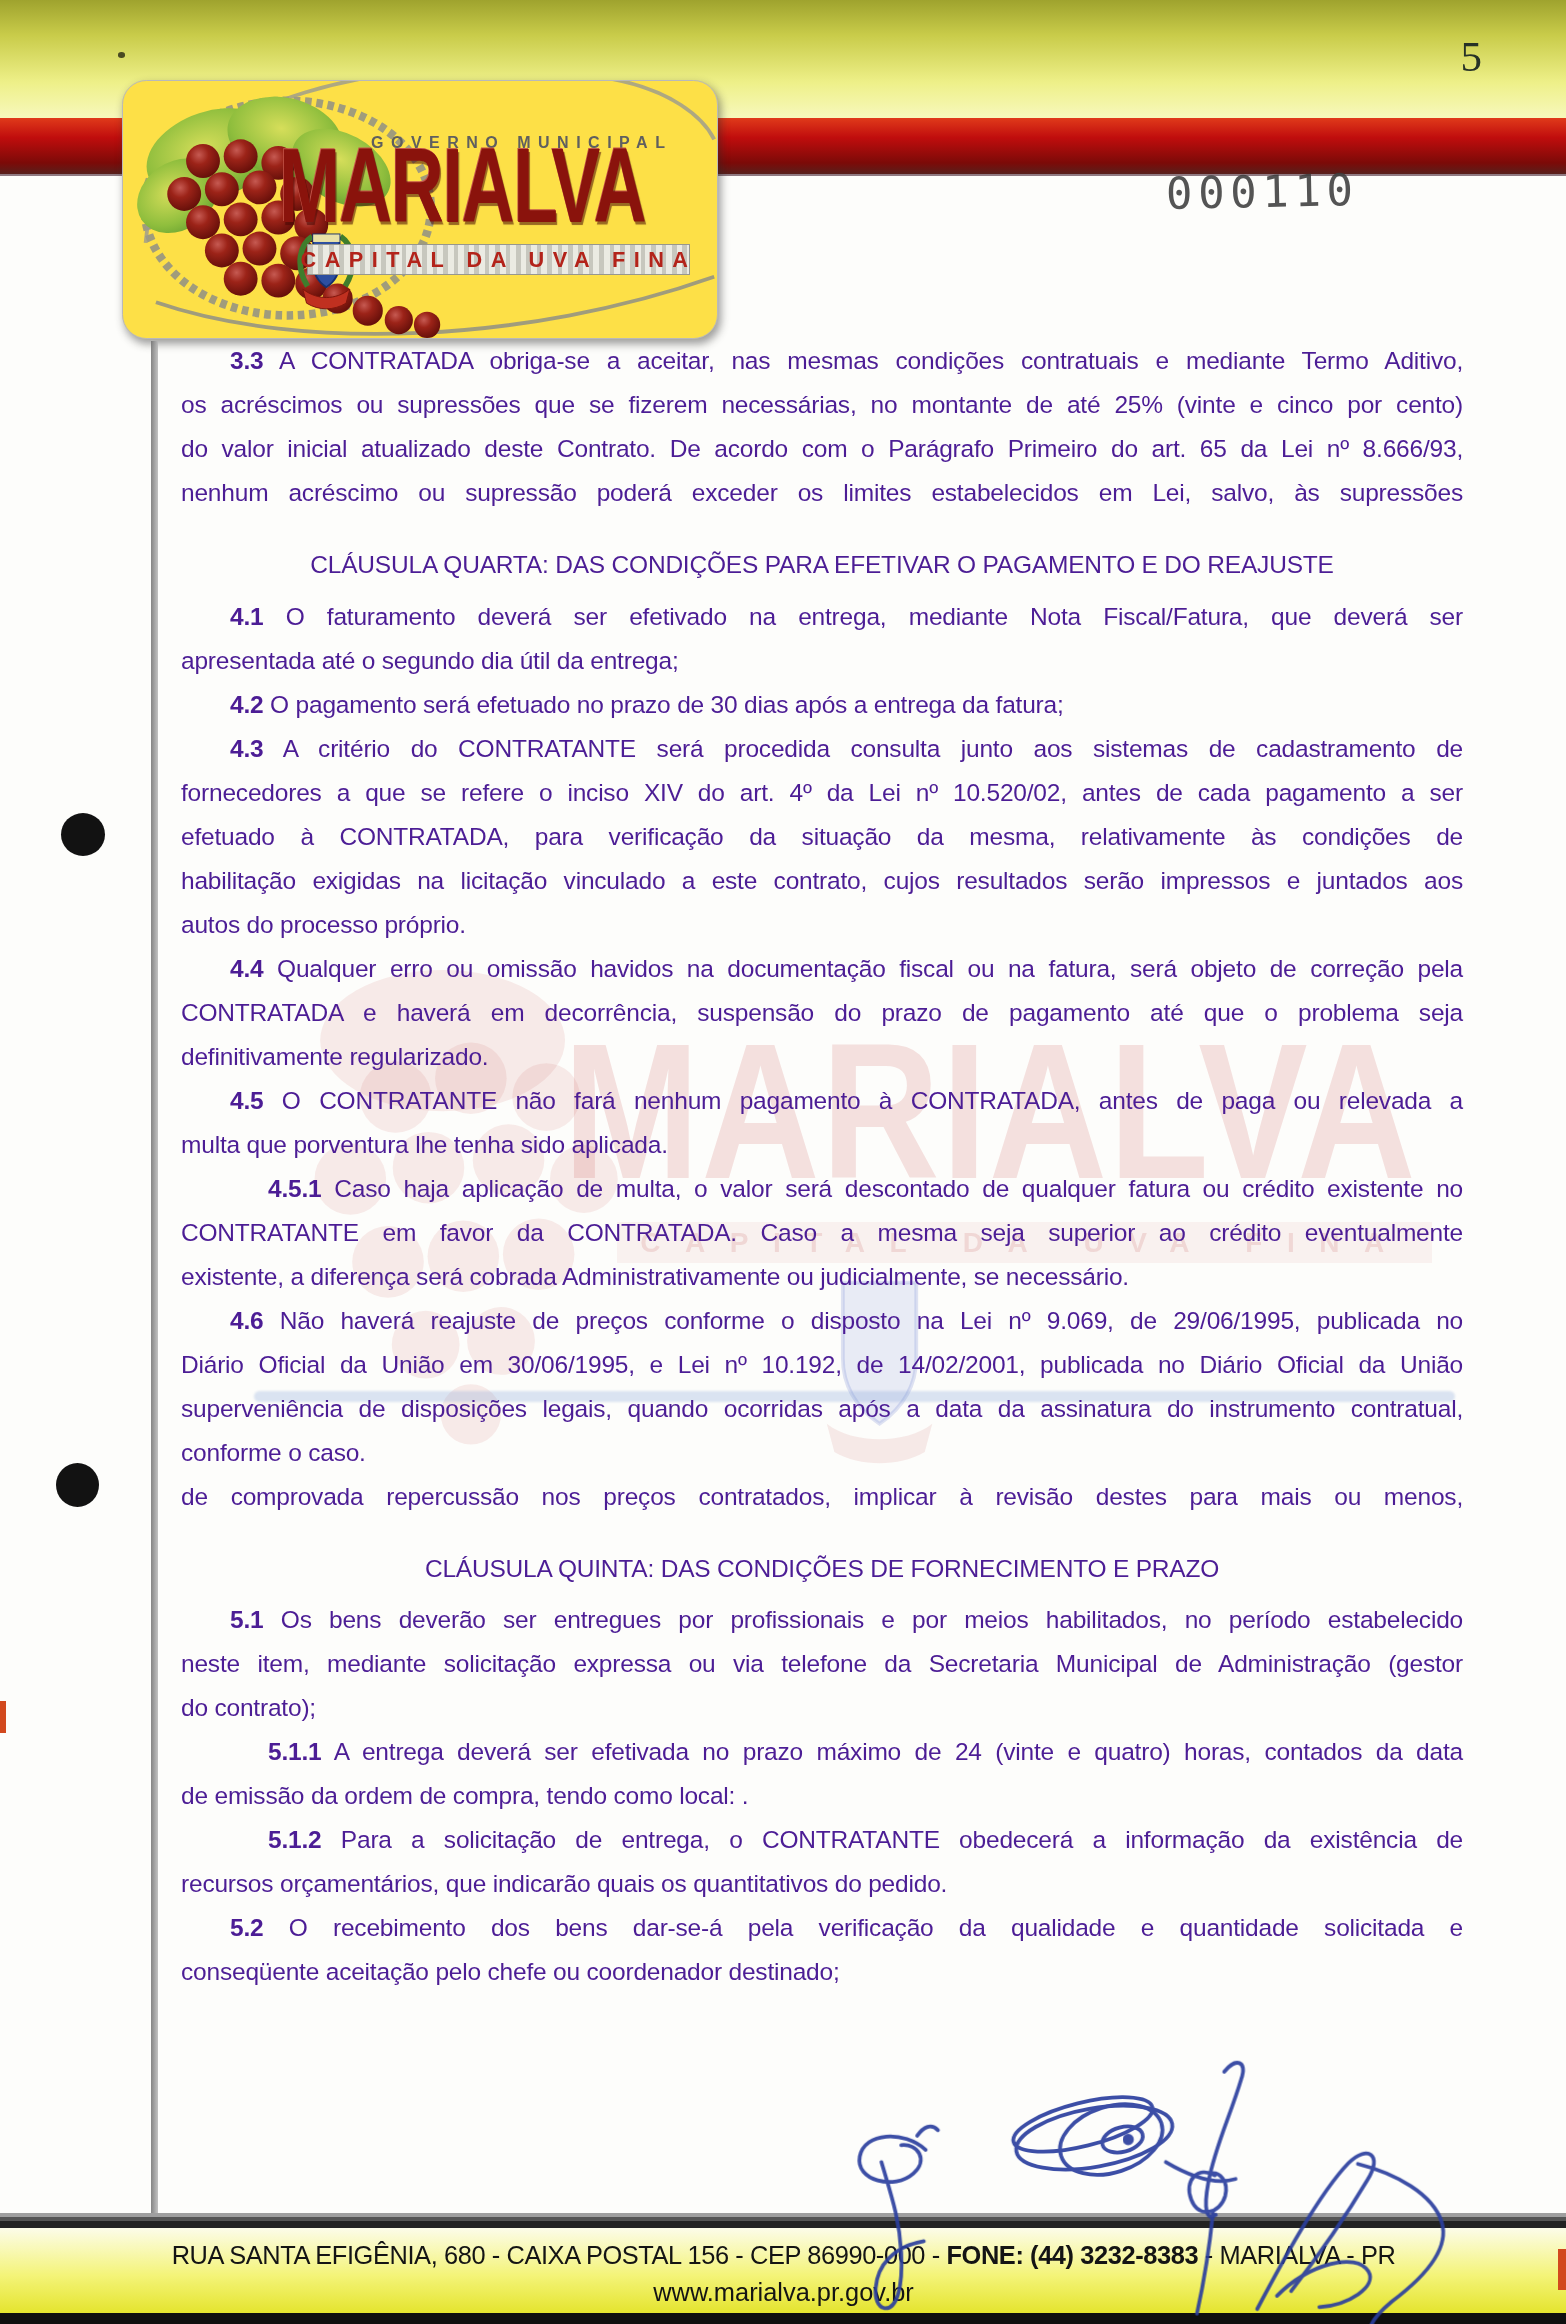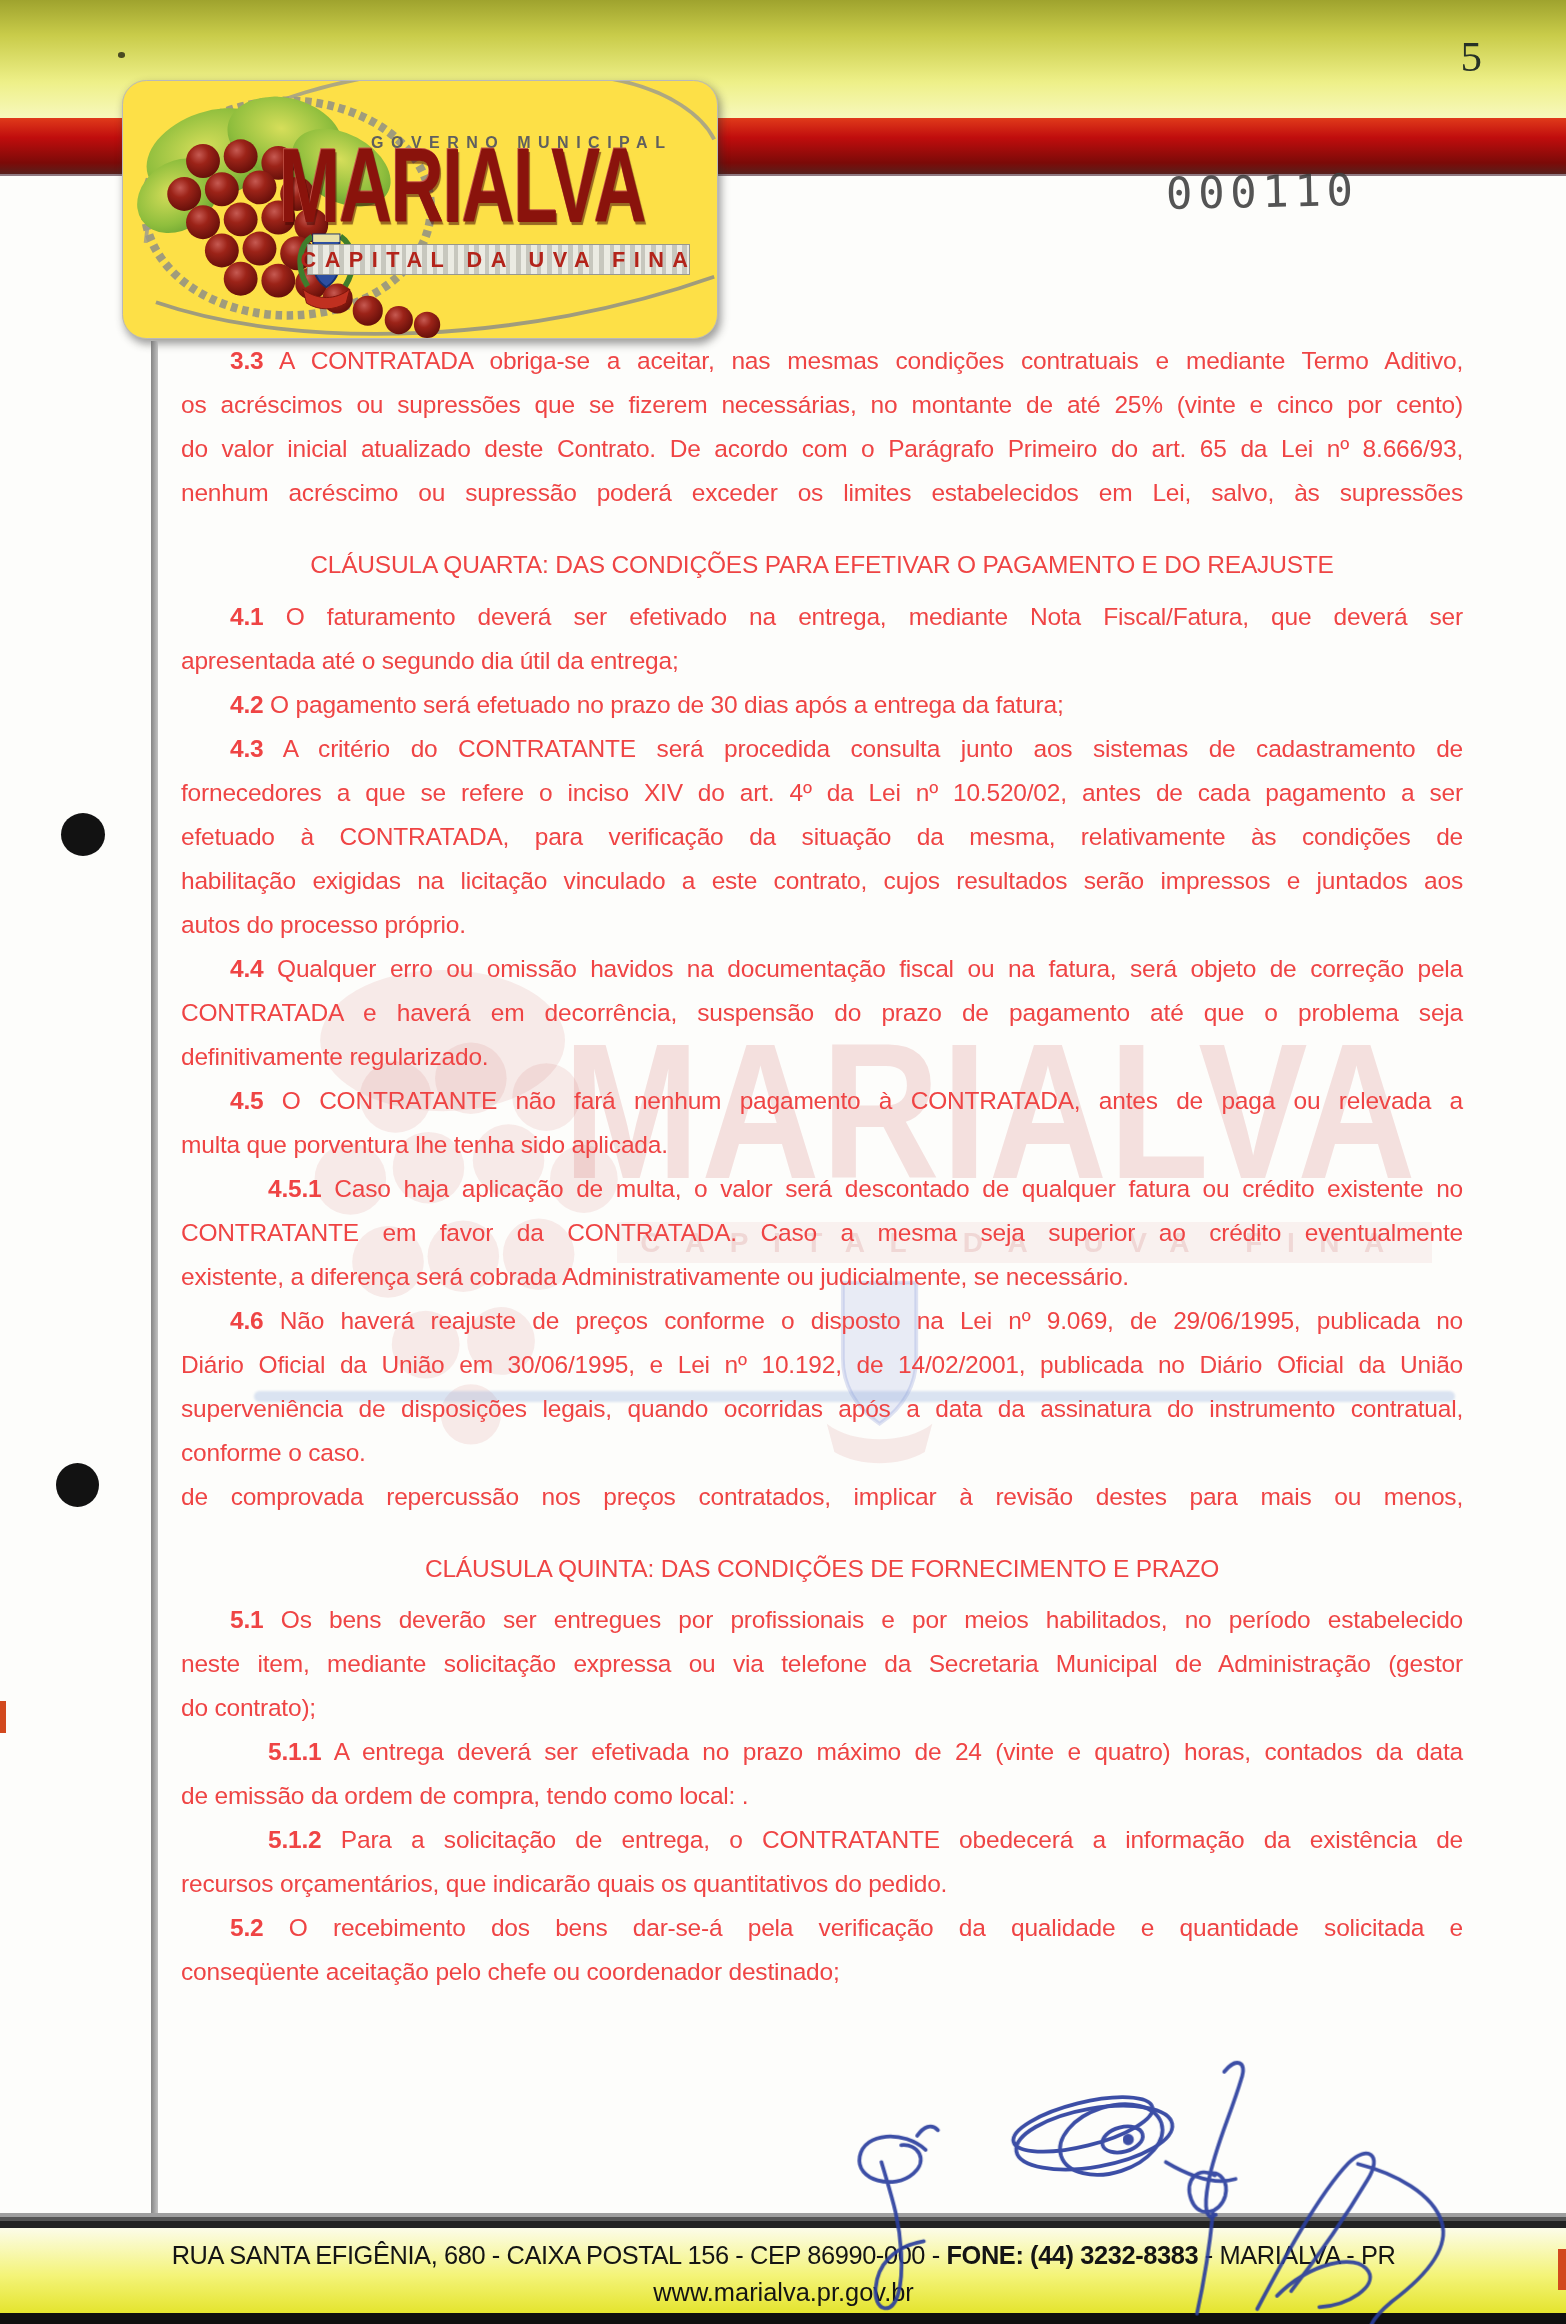--- a/index.html
+++ b/index.html
@@ -46,21 +46,21 @@
   .wm-name{position:absolute;left:563px;top:1000px;font-size:193px;font-weight:bold;letter-spacing:1.9px;
     color:rgba(198,76,76,.16);transform:scaleX(.85);transform-origin:left top;white-space:nowrap;}
   .wm-banner{position:absolute;left:617px;top:1222px;width:815px;height:41px;background:rgba(205,85,85,.07);
     display:flex;align-items:center;justify-content:center;}
   .wm-banner span{font-size:28px;font-weight:bold;letter-spacing:24.5px;color:rgba(190,70,70,.15);white-space:nowrap;}
   .blue-smudge{position:absolute;left:254px;top:1391px;width:1201px;height:11.3px;border-radius:5.6px;
     background:rgba(130,160,215,.28);filter:blur(0.9px);}
 
   
   .body-text{position:absolute;left:181px;top:339px;width:1282px;font-size:24.5px;line-height:44px;
-    color:#ef4444;letter-spacing:-0.2px;}
+    color:#4c1d95;letter-spacing:-0.2px;}
   .body-text .line{text-align:justify;text-align-last:justify;}
   .body-text .line.last{text-align-last:left;}
   .body-text .line.first.lvl1{padding-left:49px;}
   .body-text .line.first.lvl2{padding-left:87px;}
   .body-text .num{font-weight:bold;}
   .body-text .heading{font-weight:normal;margin:28px 0 7.5px 0;text-align:center;}
 
   
   .hole{position:absolute;border-radius:50%;background:#121212;}
   .hole.h1{left:61px;top:813px;width:44px;height:43px;}

